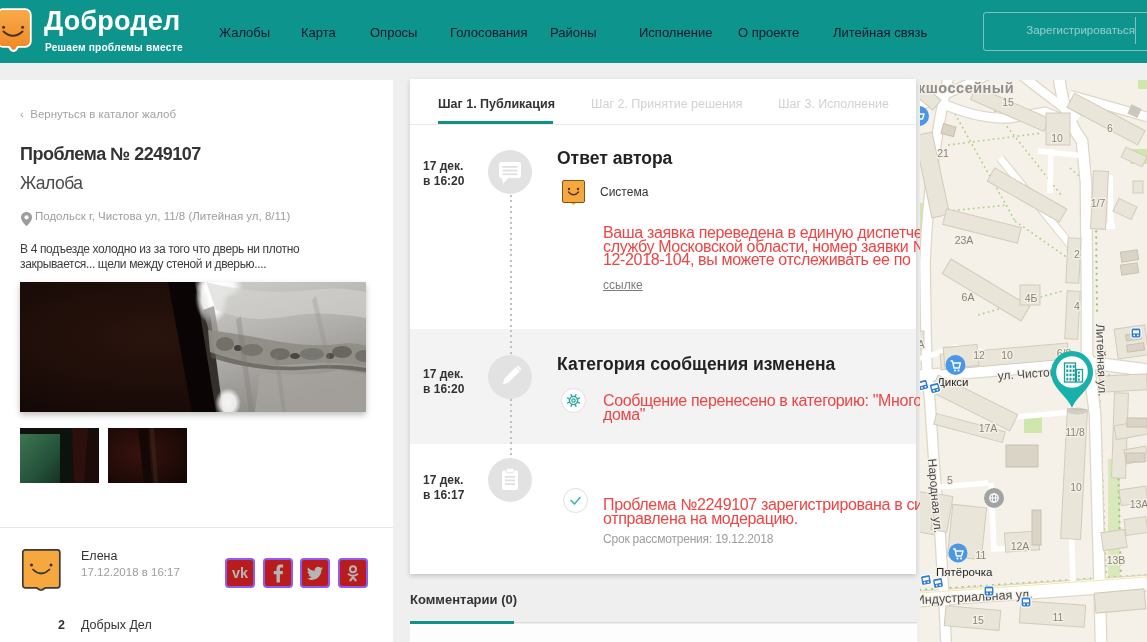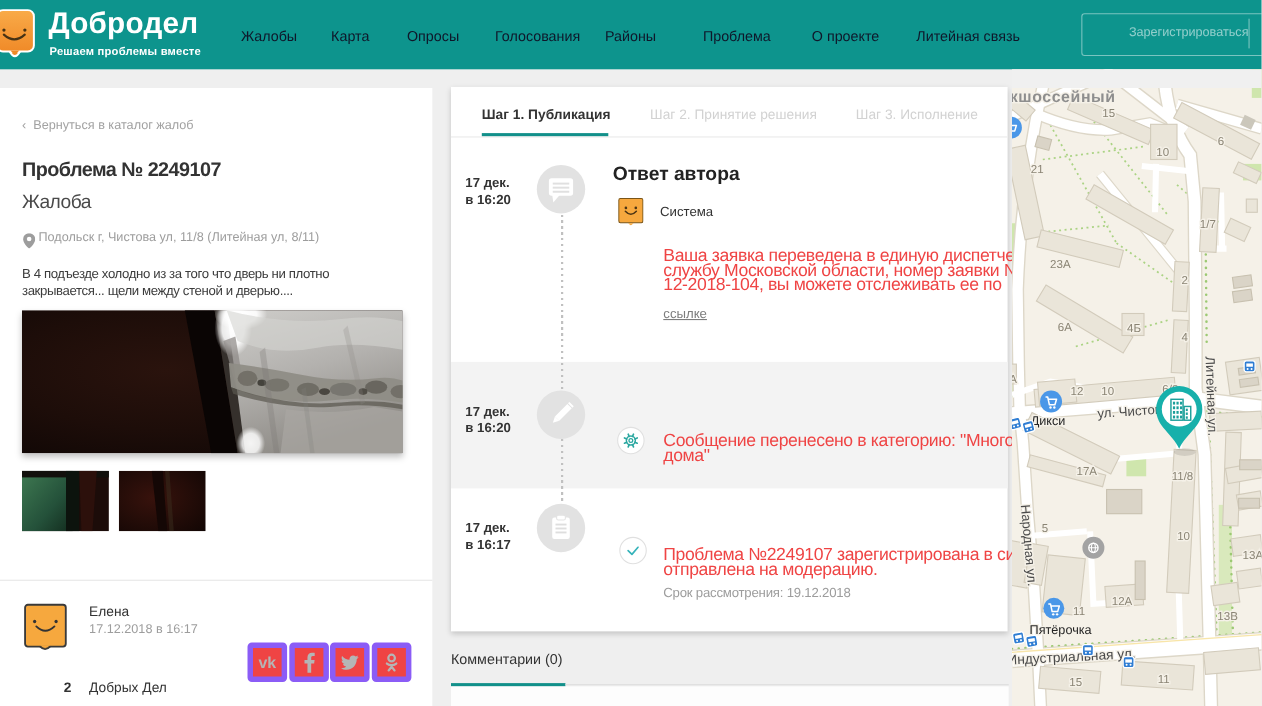--- a/index.html
+++ b/index.html
@@ -18,36 +18,36 @@
 #h1{position:absolute;left:20px;top:144px;font-size:18px;font-weight:bold;color:#333;letter-spacing:-.5px}
 #h2{position:absolute;left:20px;top:173px;font-size:17.5px;color:#4a4a4a;letter-spacing:-.5px}
 #loc{position:absolute;left:35px;top:210px;font-size:11.5px;color:#9d9d9d}
 #desc{position:absolute;left:20px;top:242px;font-size:12px;line-height:15.1px;color:#3c3c3c;letter-spacing:-.35px}
 #photo{position:absolute;left:20px;top:282px;width:346px;height:130px;box-shadow:0 3px 6px rgba(0,0,0,.25)}
 #th1{position:absolute;left:20px;top:428px;width:79px;height:55px}
 #th2{position:absolute;left:108px;top:428px;width:79px;height:55px}
 #ldiv{position:absolute;left:0;top:527px;width:393px;height:1px;background:#e7e7e7}
 #uname{position:absolute;left:81px;top:549px;font-size:12.5px;color:#333}
 #udate{position:absolute;left:81px;top:566px;font-size:11.5px;color:#9d9d9d}
-.soc{position:absolute;top:584px;width:26px;height:26px;border:5px solid #8b5cf6;border-radius:4px;background:#ef4444}
+.soc{position:absolute;top:558px;width:26px;height:26px;border:2px solid #8b5cf6;border-radius:4px;background:#b91c1c}
 #gd1{position:absolute;left:58px;top:618px;font-size:12.5px;font-weight:bold;color:#333}
 #gd2{position:absolute;left:81px;top:618px;font-size:12.5px;color:#333}
 
 #card{position:absolute;left:410px;top:79px;width:506px;height:495px;background:#fff;box-shadow:0 2px 5px rgba(0,0,0,.18)}
 .tab{position:absolute;top:18px;font-size:12.5px;white-space:nowrap}
 #tabline{position:absolute;left:0px;top:45px;width:506px;height:1px;background:#eaeaea}
 #tabu{position:absolute;left:28px;top:42px;width:115px;height:3px;background:#12908a}
 .date{position:absolute;left:13px;font-size:12px;font-weight:bold;color:#333;line-height:15px}
 .tcirc{position:absolute;left:78px;width:44px;height:44px;border-radius:50%;background:#e2e2e2}
 .thead{position:absolute;left:147px;font-size:17.5px;font-weight:bold;color:#222;white-space:nowrap}
 .tbody{position:absolute;left:193px;font-size:16px;line-height:13.6px;color:#ef4444;letter-spacing:-.35px;white-space:nowrap}
 .dots{position:absolute;left:100px;width:2px;background-image:repeating-linear-gradient(to bottom,#c0c0c0 0,#c0c0c0 2px,transparent 2px,transparent 5.4px)}
 .icirc{position:absolute;width:25px;height:25px;border-radius:50%;background:#fff;border:1px solid #e0e0e0;box-sizing:border-box}
 
-#ctitle{position:absolute;left:410px;top:592px;font-size:13px;font-weight:normal;color:#333}
+#ctitle{position:absolute;left:410px;top:592px;font-size:13px;font-weight:bold;color:#333}
 #cu{position:absolute;left:410px;top:621px;width:104px;height:3px;background:#12908a}
 #cl{position:absolute;left:514px;top:622px;width:403px;height:1px;background:#dcdcdc}
 #cwhite{position:absolute;left:410px;top:624px;width:507px;height:19px;background:#fdfdfd}
 
 #map{position:absolute;left:920px;top:63px;width:227px;height:579px}
 </style></head>
 <body>
 <div id="hdr">
   <svg id="hlogo" class="abs" style="left:-4px;top:8px" width="40" height="48" viewBox="0 0 40 48">
     <defs>
@@ -63,21 +63,21 @@
       <circle cx="26.6" cy="19.3" r="1.5" fill="#473214"></circle>
     <path d="M7.5 23.5 Q17 32 26.5 23.5" fill="none" stroke="#473214" stroke-width="2" stroke-linecap="round"></path>
   </svg>
   <div id="logo-title">Добродел</div>
   <div id="logo-sub">Решаем проблемы вместе</div>
   <div class="nav" style="left:219px">Жалобы</div>
   <div class="nav" style="left:301px">Карта</div>
   <div class="nav" style="left:370px">Опросы</div>
   <div class="nav" style="left:450px">Голосования</div>
   <div class="nav" style="left:550px">Районы</div>
-  <div class="nav" style="left:639px">Проблема</div>
+  <div class="nav" style="left:639px">Исполнение</div>
   <div class="nav" style="left:738px">О проекте</div>
   <div class="nav" style="left:833px">Литейная связь</div>
   <div id="regbtn"></div>
   <div id="regtxt">Зарегистрироваться</div>
   <div id="regdiv"></div>
 </div>
 
 <div id="left"></div>
 <div id="backlink">‹&nbsp;&nbsp;Вернуться в каталог жалоб</div>
 <div id="h1">Проблема № 2249107</div>
@@ -221,20 +221,21 @@
   <div class="date" style="top:288px">17 дек.<br>в 16:20</div>
   <div class="tcirc" style="top:276px">
     <svg width="44" height="44" viewBox="0 0 44 44">
       <g transform="rotate(45 22 22)">
         <rect x="19.2" y="11" width="5.6" height="16" fill="#fff"></rect>
         <path d="M19.2 27 L24.8 27 L22 32.5 Z" fill="#fff"></path>
         <rect x="19.2" y="8.4" width="5.6" height="1.8" fill="#fff"></rect>
       </g>
     </svg>
   </div>
+  <div class="thead" style="top:275px">Категория сообщения изменена</div>
   <div class="icirc" style="left:151px;top:309px">
     <svg width="23" height="23" viewBox="0 0 23 23">
       <g stroke="#2aa7a0" fill="none">
       <circle cx="11.5" cy="11.5" r="4.1" stroke-width="1.3"></circle>
       <circle cx="11.5" cy="11.5" r="1.7" stroke-width="1.2"></circle>
       <g stroke-width="1.5" stroke-linecap="round">
             <line x1="15.2" y1="13.0" x2="17.3" y2="13.9"></line>
             <line x1="13.0" y1="15.2" x2="13.9" y2="17.3"></line>
             <line x1="10.0" y1="15.2" x2="9.1" y2="17.3"></line>
             <line x1="7.8" y1="13.0" x2="5.7" y2="13.9"></line>

